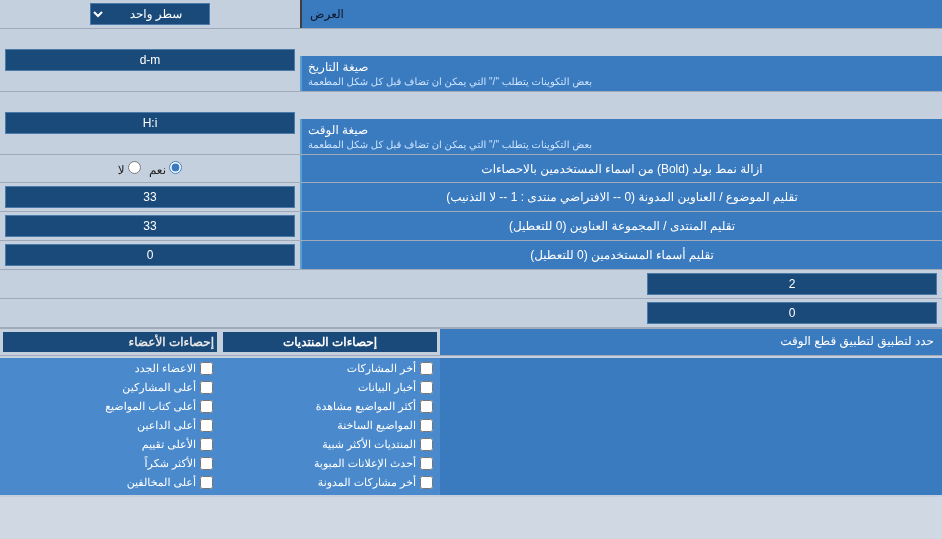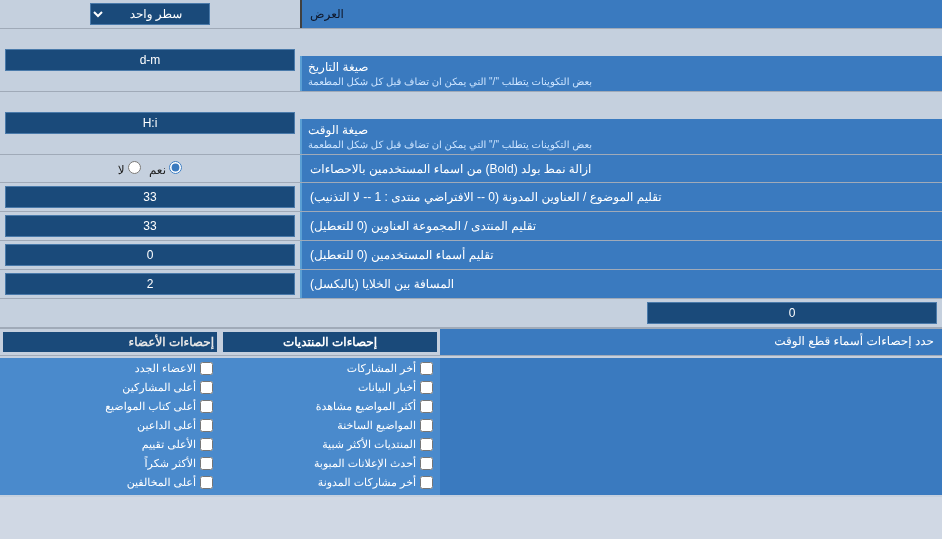--- a/index.html
+++ b/index.html
@@ -21,21 +21,21 @@
       min-height: 28px;
     }
 
     .row-label {
       flex: 1;
       background: #3a7abf;
       color: #fff;
       padding: 5px 8px;
       display: flex;
       align-items: center;
-      justify-content: flex-end;
+      justify-content: center;
       font-size: 12px;
       text-align: right;
       border-left: 2px solid #5a9fd4;
     }
 
     .row-input {
       width: 300px;
       background: #c5d0de;
       padding: 3px 5px;
       display: flex;
@@ -242,40 +242,37 @@
   <div class="row">
     <div class="row-label">
       <span>تقليم أسماء المستخدمين (0 للتعطيل)</span>
     </div>
     <div class="row-input">
       <input type="text" value="0" style="">
     </div>
   </div>
 
   <div class="row">
-    <div class="row-label">
-      <span>المسافة بين الخلايا (بالبكسل)</span>
-    </div>
     <div class="row-input">
       <input type="text" value="2" style="">
     </div>
   </div>
 
 
   <div class="row tall-row">
     <div class="row-input">
       <input type="text" value="0" style="">
     </div>
   </div>
 
   <div style="background:#c5d0de; border-top:1px solid #a0aab8;">
 
     <div style="display:flex; background:#c5d0de; border-bottom:1px solid #a0aab8;">
       <div style="flex:1; background:#3a7abf; color:#fff; padding:5px 8px; text-align:right; font-size:12px;">
-        حدد إحصاءات أسماء قطع الوقت
+        حدد لتطبيق لتطبيق قطع الوقت
       </div>
 
       <div style="width:220px; background:#c5d0de; padding:3px;">
         <div style="background:#1a4a7a; color:#fff; text-align:center; padding:3px; font-size:12px; font-weight:bold;">
           إحصاءات المنتديات
         </div>
       </div>
       <div style="width:220px; background:#c5d0de; padding:3px;">
         <div style="background:#1a4a7a; color:#e5e5e5; text-align:right; padding:3px; font-size:12px; font-weight:bold;">
           إحصاءات الأعضاء

